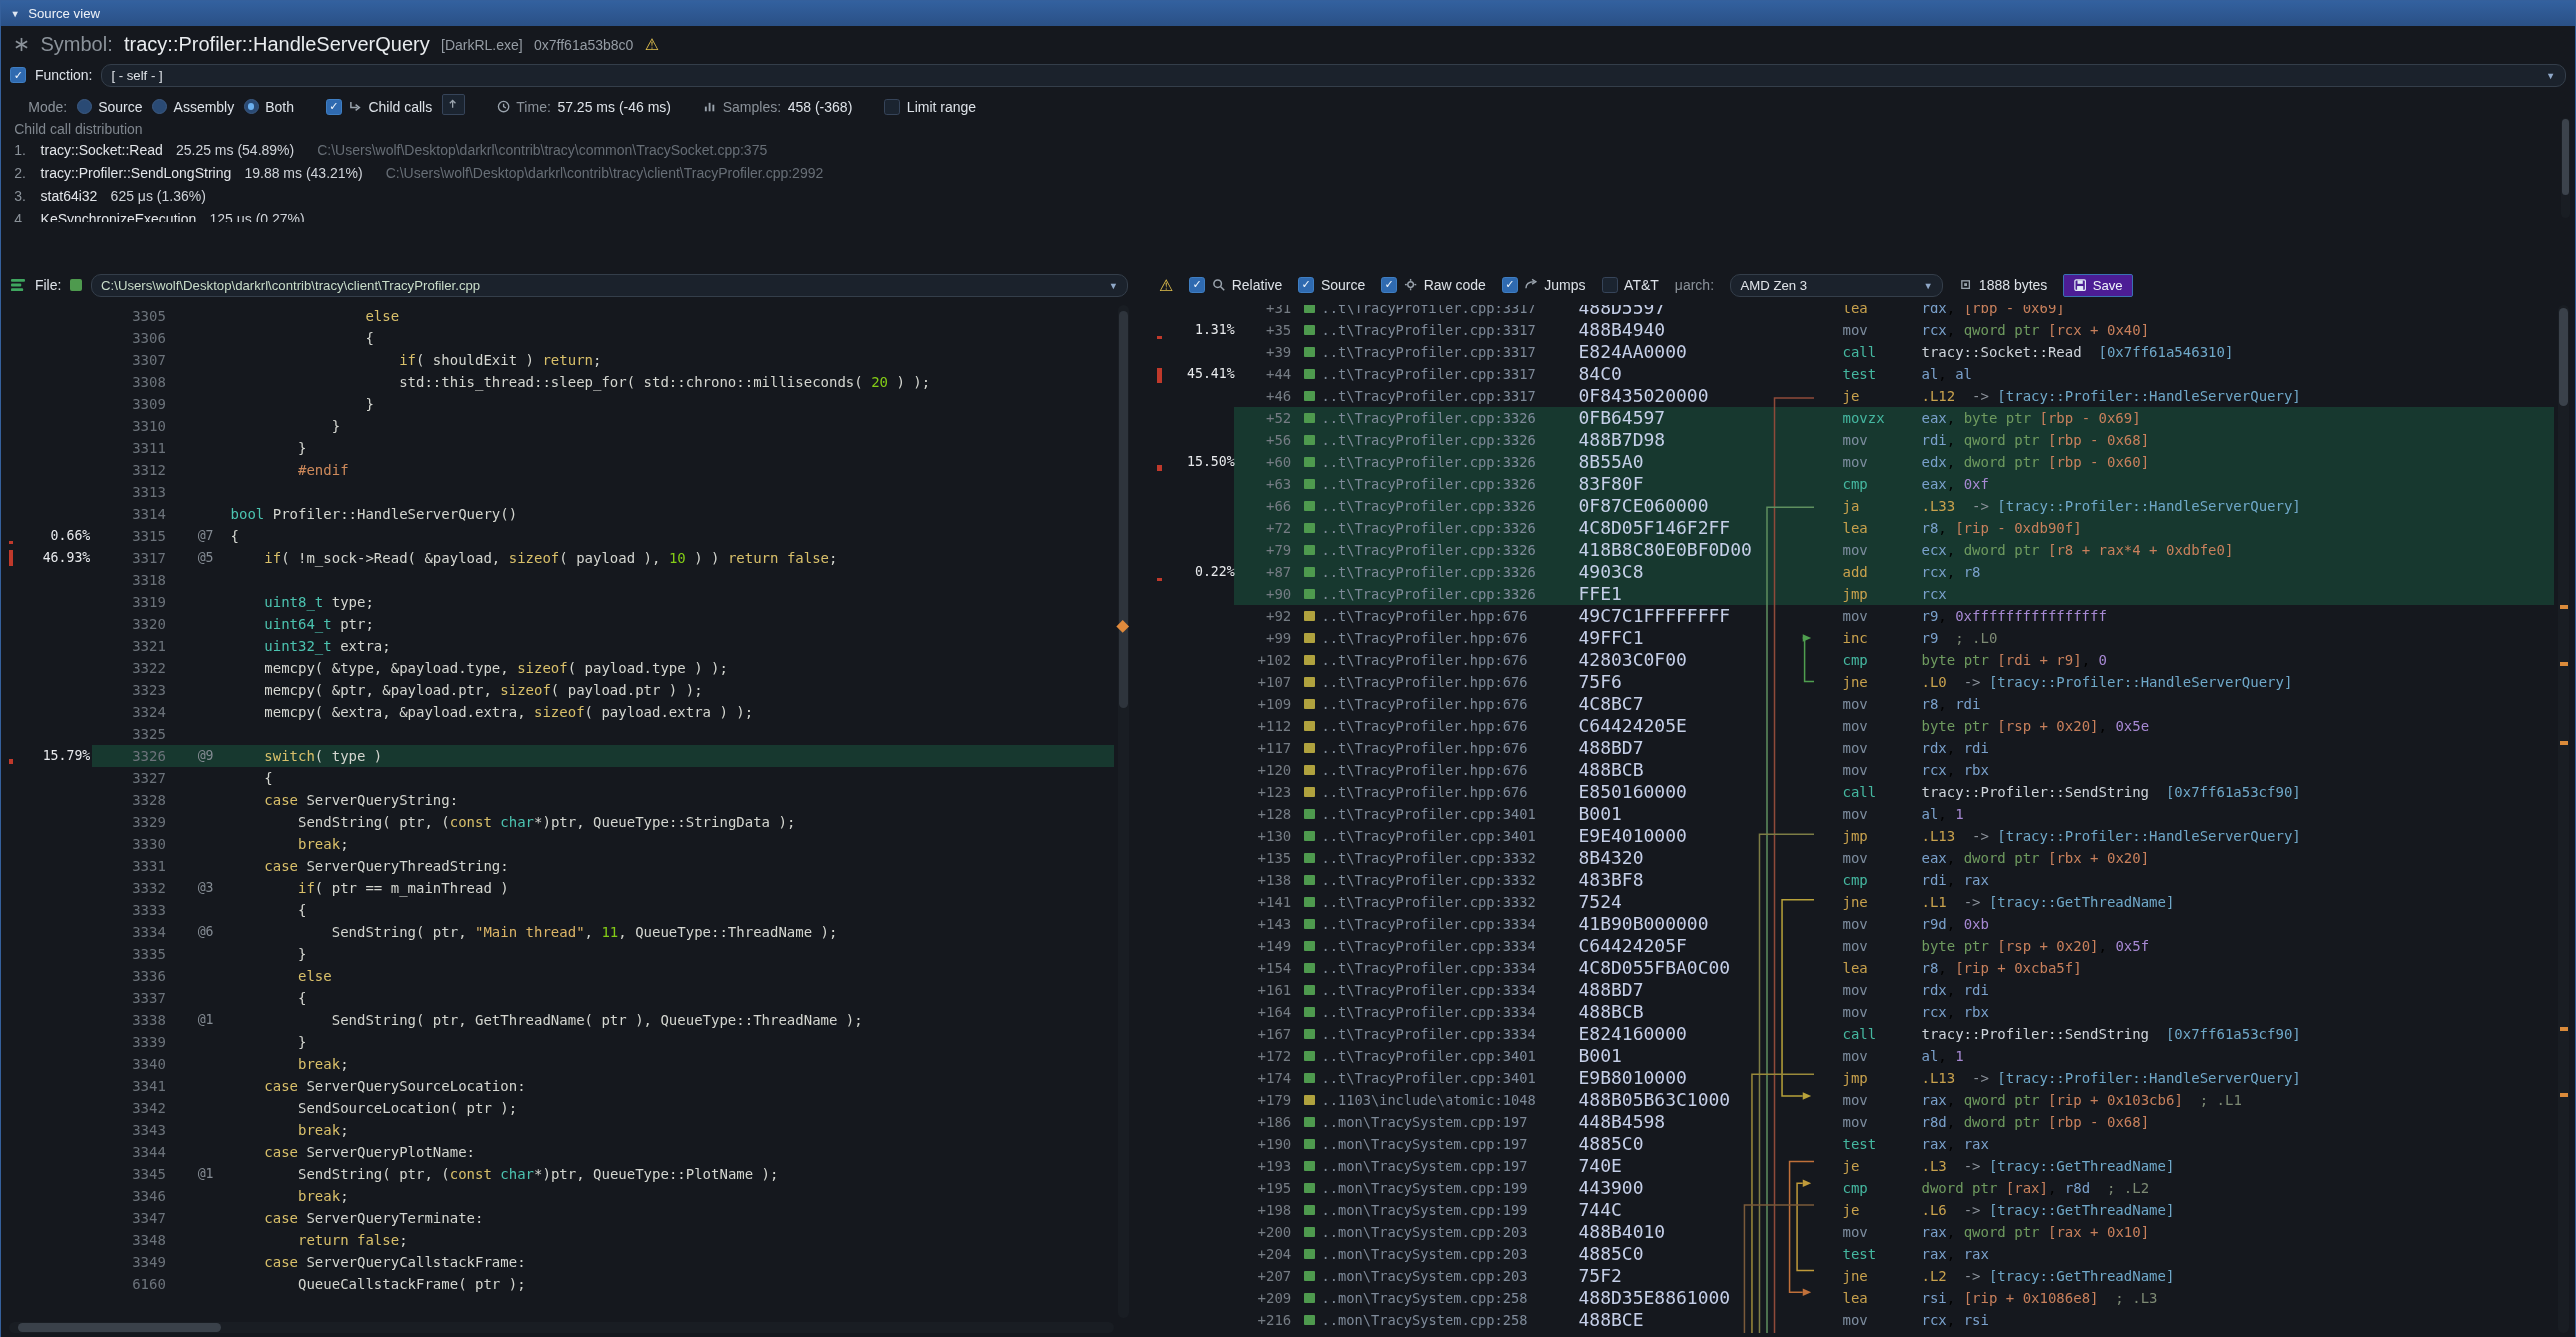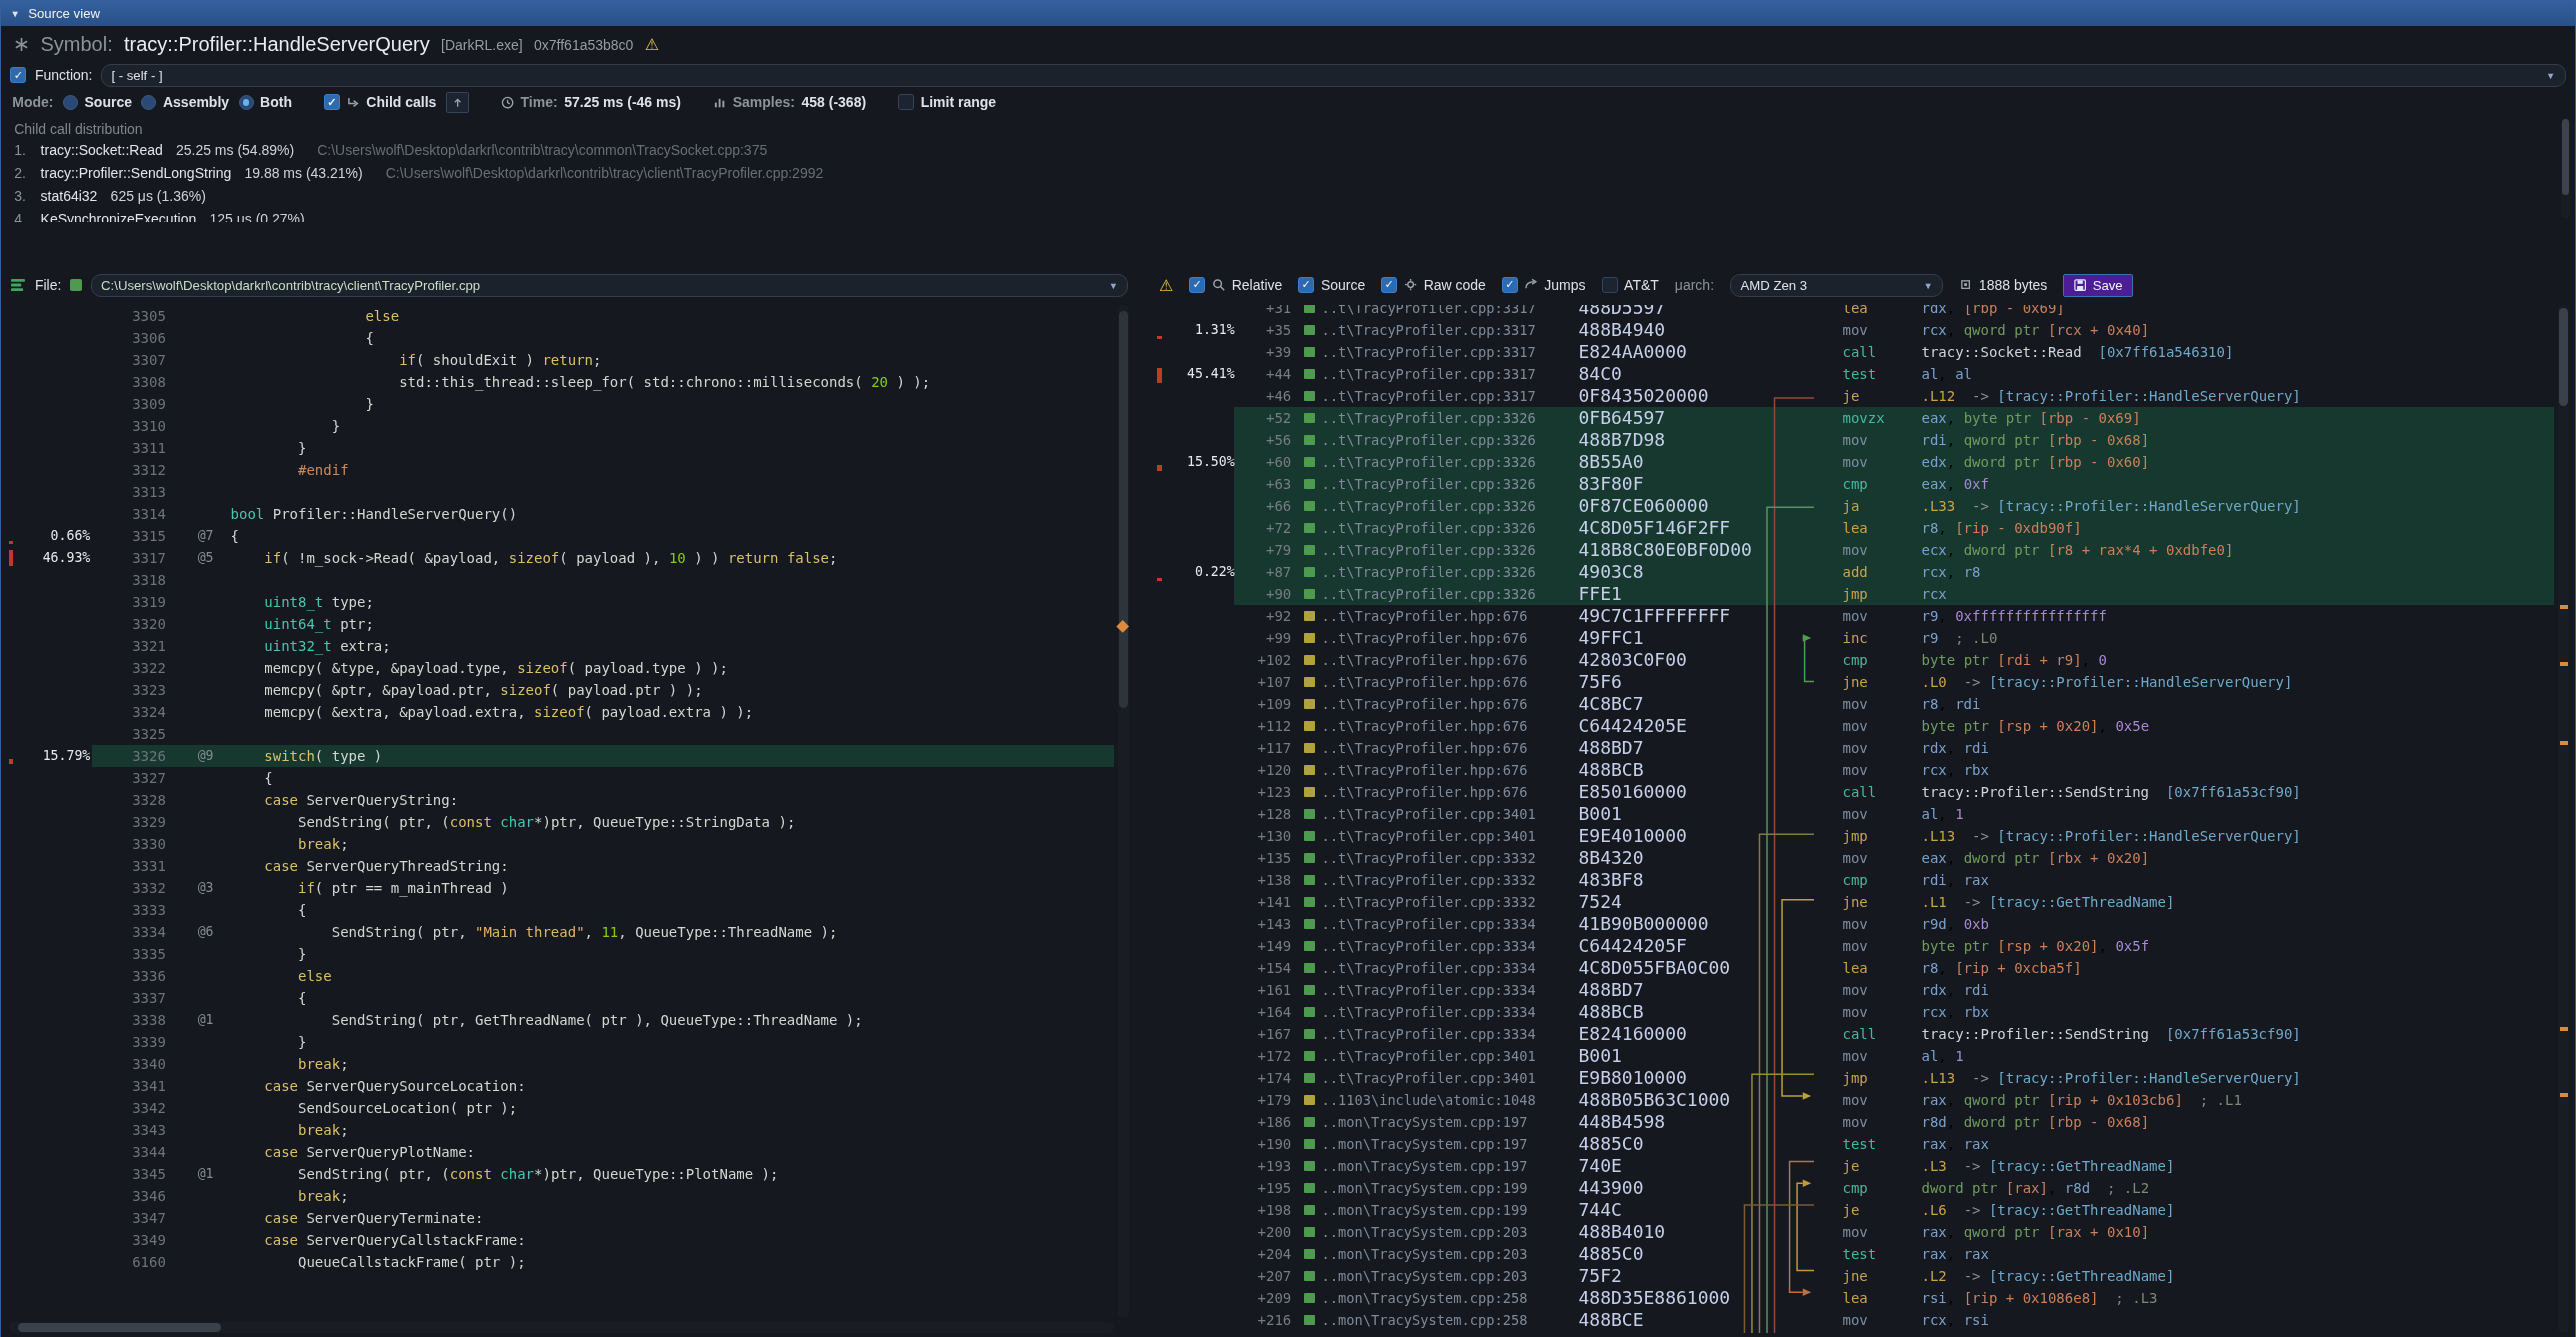--- a/index.html
+++ b/index.html
@@ -32,21 +32,21 @@
   .radio.sel::after{content:"";width:6.6px;height:6.6px;border-radius:50%;background:#6cb0ef;}
   .combo{background:#1b222c;border:0.9px solid #343e4a;height:23px;border-radius:10px;display:flex;align-items:center;
          padding:0 9.4px;color:#dfe3e8;font-size:13.2px;box-sizing:border-box;}
   .combo .caret{margin-left:auto;color:#8fa8c8;font-size:9.4px;padding-left:11.3px;}
   .iconbtn{width:23px;height:21px;border-radius:1.9px;background:#1b2430;border:0.9px solid #364459;
            display:inline-flex;align-items:center;justify-content:center;box-sizing:border-box;}
 
   .function-row{position:absolute;top:62px;left:0;right:0;height:24.6px;display:flex;align-items:center;gap:8.5px;padding:0 9.4px;}
   .function-row .combo{flex:1;}
 
-  .mode-row{position:absolute;top:89px;left:0;right:0;height:24.6px;display:flex;align-items:center;gap:9.4px;padding:0 11.3px;font-weight:bold;}
+  .mode-row{position:absolute;top:89px;left:16px;right:0;height:24.6px;display:flex;align-items:flex-end;gap:9.4px;padding:0 11.3px;}
   .grp{display:flex;align-items:center;gap:6.6px;}
   .sp{width:13.2px;}
 
   
   .ccd{position:absolute;top:113px;left:0;right:15px;height:108px;overflow:hidden;padding:3.8px 0 0 13.2px;box-sizing:border-box;}
   .ccd-head{color:#7f868e;font-size:14px;height:24.6px;line-height:23px;}
   .ccd-row{display:flex;align-items:baseline;height:23px;font-size:14px;white-space:nowrap;}
   .ccd-idx{width:26.4px;color:#8b929a;}
   .ccd-name{color:#e2e5e9;}
   .ccd-time{margin-left:13.2px;color:#cfd3d9;}
@@ -366,20 +366,21 @@
           <div class="src-row"><span class="heat"></span><span class="pct"></span><span class="lnum">3338</span><span class="ltag">@1</span><span class="code">            SendString( ptr, GetThreadName( ptr ), QueueType::ThreadName );</span></div>
           <div class="src-row"><span class="heat"></span><span class="pct"></span><span class="lnum">3339</span><span class="ltag"></span><span class="code">        }</span></div>
           <div class="src-row"><span class="heat"></span><span class="pct"></span><span class="lnum">3340</span><span class="ltag"></span><span class="code">        <i class="s-kw">break</i>;</span></div>
           <div class="src-row"><span class="heat"></span><span class="pct"></span><span class="lnum">3341</span><span class="ltag"></span><span class="code">    <i class="s-kw">case</i> ServerQuerySourceLocation:</span></div>
           <div class="src-row"><span class="heat"></span><span class="pct"></span><span class="lnum">3342</span><span class="ltag"></span><span class="code">        SendSourceLocation( ptr );</span></div>
           <div class="src-row"><span class="heat"></span><span class="pct"></span><span class="lnum">3343</span><span class="ltag"></span><span class="code">        <i class="s-kw">break</i>;</span></div>
           <div class="src-row"><span class="heat"></span><span class="pct"></span><span class="lnum">3344</span><span class="ltag"></span><span class="code">    <i class="s-kw">case</i> ServerQueryPlotName:</span></div>
           <div class="src-row"><span class="heat"></span><span class="pct"></span><span class="lnum">3345</span><span class="ltag">@1</span><span class="code">        SendString( ptr, (<i class="s-kw">const</i> <i class="s-type">char</i>*)ptr, QueueType::PlotName );</span></div>
           <div class="src-row"><span class="heat"></span><span class="pct"></span><span class="lnum">3346</span><span class="ltag"></span><span class="code">        <i class="s-kw">break</i>;</span></div>
           <div class="src-row"><span class="heat"></span><span class="pct"></span><span class="lnum">3347</span><span class="ltag"></span><span class="code">    <i class="s-kw">case</i> ServerQueryTerminate:</span></div>
+          <div class="src-row"><span class="heat"></span><span class="pct"></span><span class="lnum">3348</span><span class="ltag"></span><span class="code">        <i class="s-kw">return</i> <i class="s-kw">false</i>;</span></div>
           <div class="src-row"><span class="heat"></span><span class="pct"></span><span class="lnum">3349</span><span class="ltag"></span><span class="code">    <i class="s-kw">case</i> ServerQueryCallstackFrame:</span></div>
           <div class="src-row"><span class="heat"></span><span class="pct"></span><span class="lnum">6160</span><span class="ltag"></span><span class="code">        QueueCallstackFrame( ptr );</span></div>
         </div>
       </div>
     <div class="src-vscroll">
       <div class="thumb"></div>
       <div class="diamond"></div>
     </div>
     <div class="src-hscroll">
         <div class="thumb"></div>

